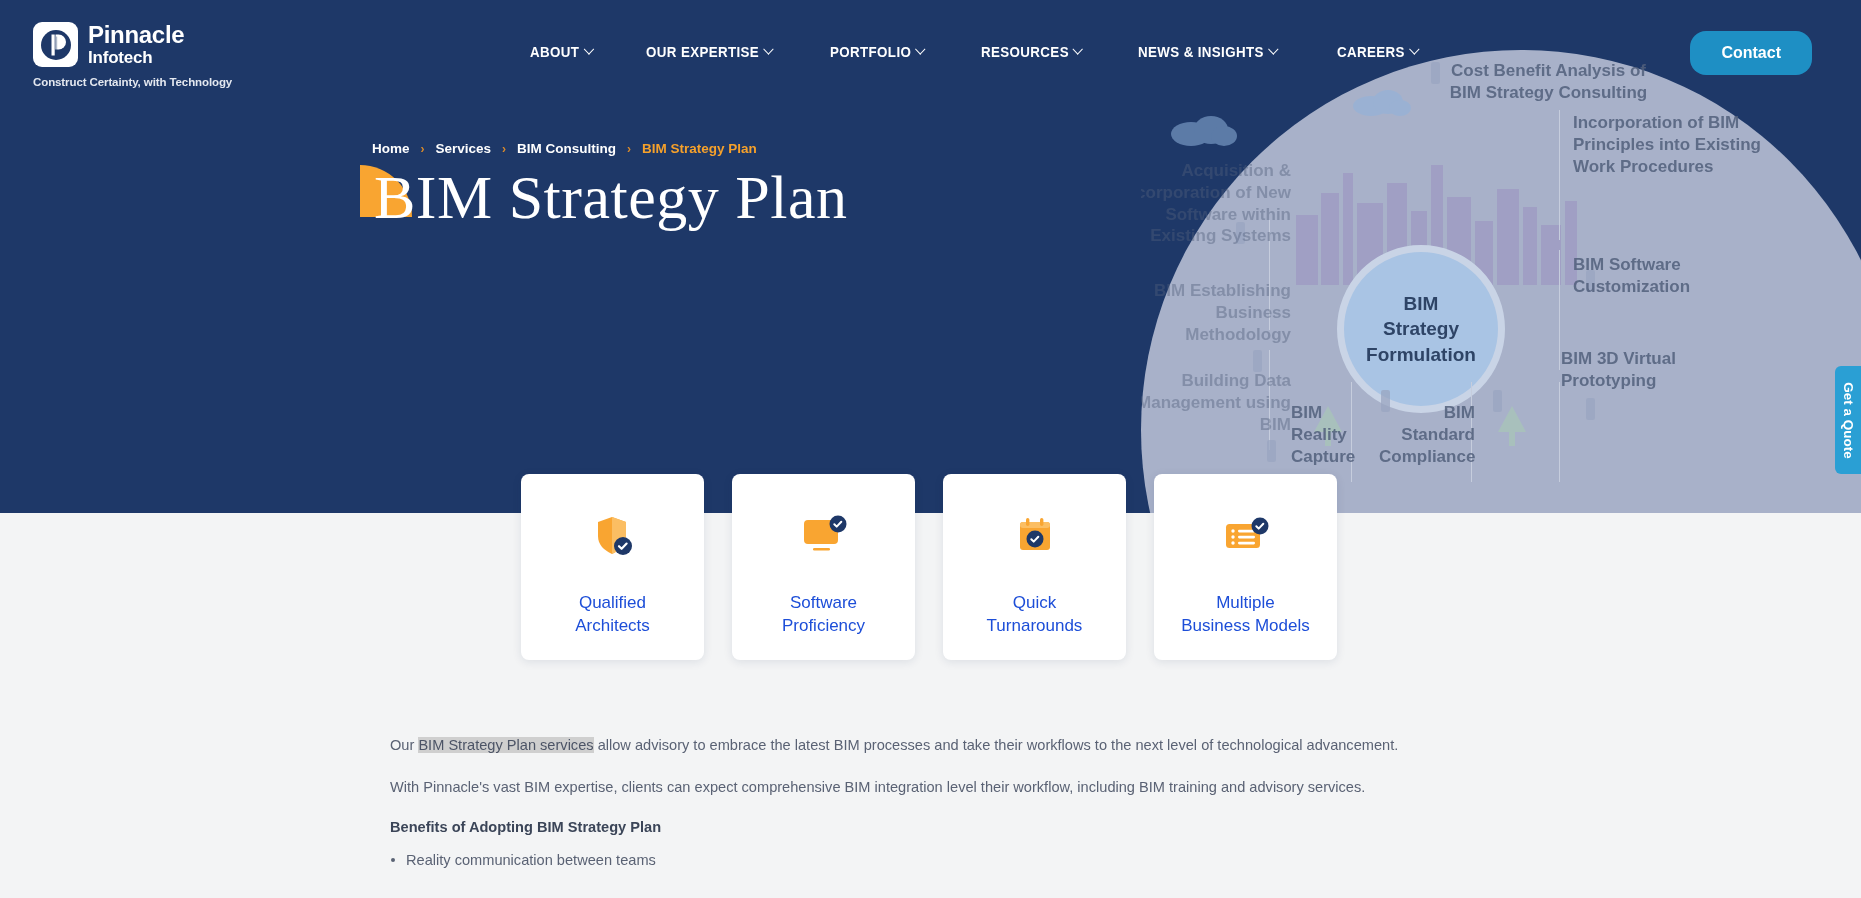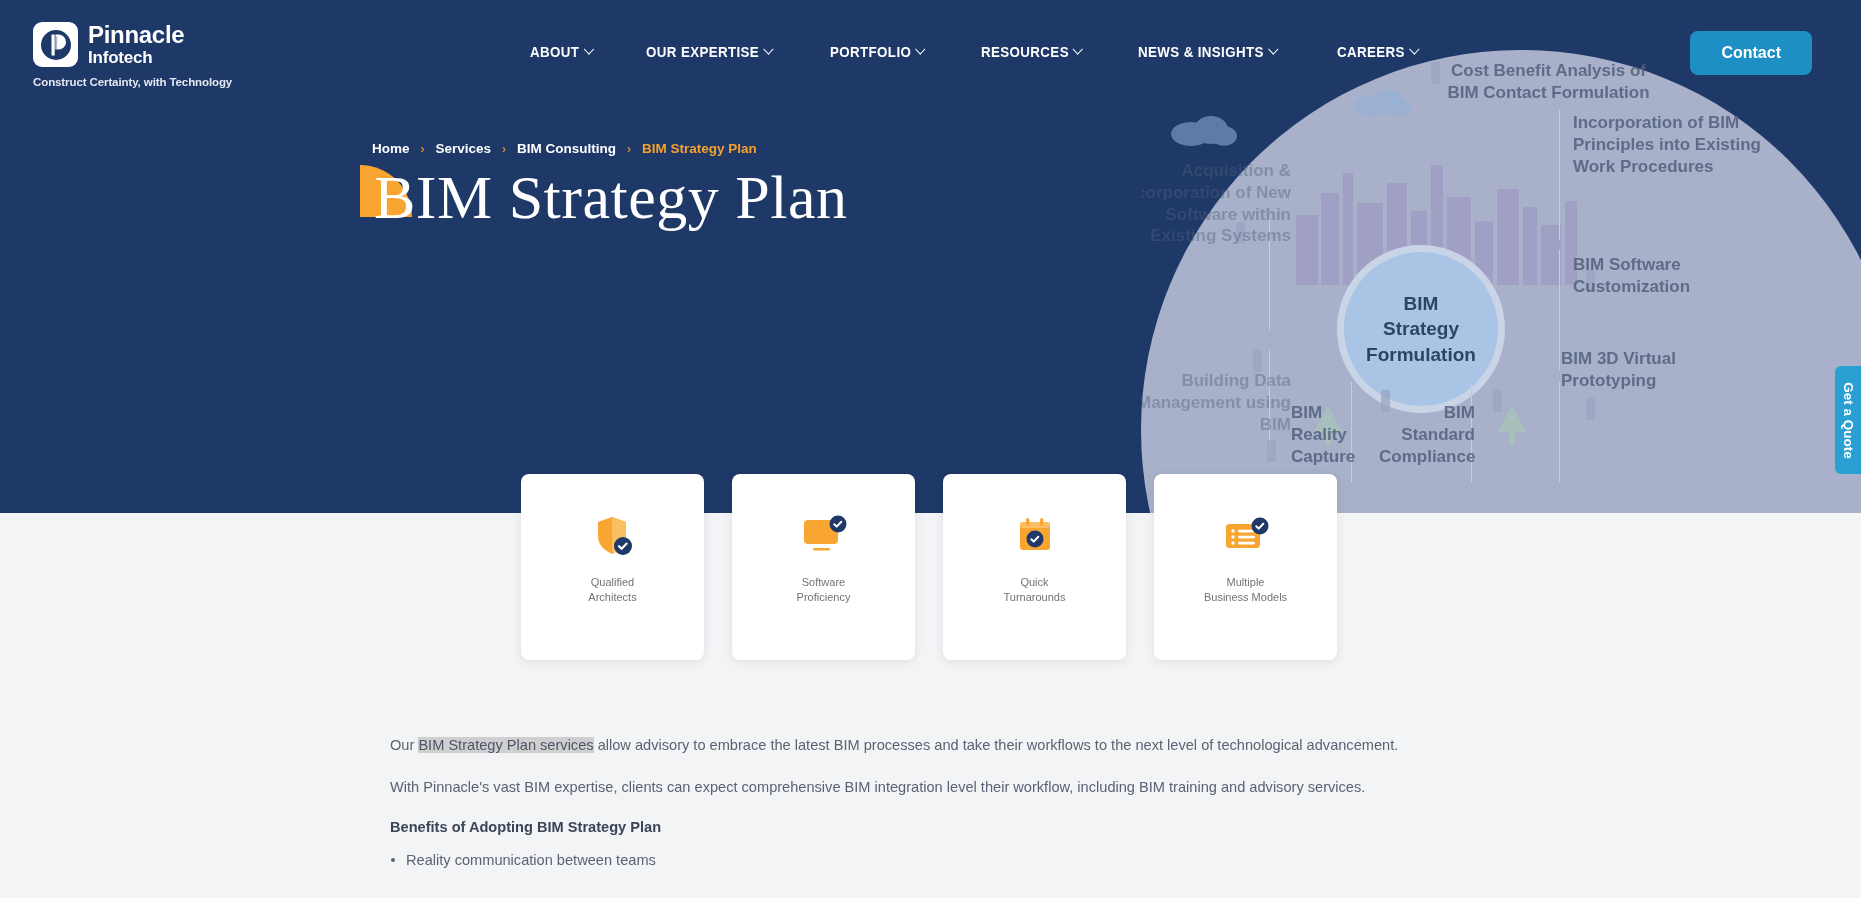--- a/index.html
+++ b/index.html
@@ -44,21 +44,21 @@
   .nav-item {
     display: flex; align-items: center; gap: 6px;
     color: #ffffff; font-size: 14.5px; font-weight: 700; letter-spacing: 0.4px;
     padding: 6px 24px; cursor: pointer; white-space: nowrap;
     transform: scaleX(0.92); transform-origin: left center;
   }
   .chev { display:inline-block; width:8px; height:8px; border-right:1.6px solid #ffffff; border-bottom:1.6px solid #ffffff; transform: rotate(45deg) translate(-2px,-2px); }
 
   .contact-btn {
     position: absolute; right: 49px; top: 31px;
-    background: #1e8fc4; color: #ffffff; border: none; border-radius: 8px;
+    background: #1e8fc4; color: #ffffff; border: none; border-radius: 16px;
     font-size: 16px; font-weight: bold; padding: 13px 31px; cursor: pointer;
     font-family: "Liberation Sans", sans-serif;
   }
 
   
   .breadcrumb {
     position: absolute; left: 372px; top: 141px; display: flex; align-items: center; gap: 11px;
     font-size: 13.5px; font-weight: 700; z-index: 20;
   }
   .bc-link { color: #ffffff; cursor: pointer; }
@@ -115,21 +115,21 @@
 
   
   .cards { position: absolute; left: 521px; top: 474px; display: flex; gap: 28px; z-index: 30; }
   .card {
     width: 183px; height: 186px; background: #ffffff; border-radius: 8px;
     box-shadow: 0 2px 10px rgba(20,40,80,0.10);
     display: flex; flex-direction: column; align-items: center; padding-top: 36px;
   }
   .card-icon { height: 52px; display: flex; align-items: center; justify-content: center; }
   .card-label {
-    margin-top: 13px; text-align: center; color: #737373; font-size: 11px;
+    margin-top: 30px; text-align: center; color: #1d4ed8; font-size: 17px;
     line-height: 1.33; font-weight: 400;
   }
 
   
   .content { position: absolute; left: 390px; top: 735px; width: 1100px; z-index: 10; }
   .para { color: #5a6274; font-size: 14.6px; line-height: 1.5; margin-bottom: 20px; }
   .para .hl { background: #cfcfcf; color: #4c5466; }
   .benefits-h { color: #3b4558; font-size: 14.6px; font-weight: bold; margin-top: 13px; margin-bottom: 14px; }
   .benefits-list { list-style: none; }
   .benefits-list li { color: #5a6274; font-size: 14.6px; position: relative; padding-left: 16px; line-height: 1.6; }
@@ -207,25 +207,26 @@
 
         <div class="hg-chip" style="left:290px;top:12px"></div>
         <div class="hg-chip" style="left:95px;top:172px"></div>
         <div class="hg-chip" style="left:112px;top:300px"></div>
         <div class="hg-chip" style="left:126px;top:390px"></div>
         <div class="hg-chip" style="left:445px;top:220px"></div>
         <div class="hg-chip" style="left:445px;top:348px"></div>
         <div class="hg-chip" style="left:240px;top:340px"></div>
         <div class="hg-chip" style="left:352px;top:340px"></div>
 
-        <div class="hg-label" style="left:300px;top:10px;width:215px;text-align:center">Cost Benefit Analysis of BIM Contact Formulation</div>
+        <div class="hg-label" style="left:300px;top:10px;width:215px;text-align:center">Cost Benefit Analysis of BIM Strategy Consulting</div>
         <div class="hg-label" style="left:432px;top:62px;width:220px">Incorporation of BIM Principles into Existing Work Procedures</div>
         <div class="hg-label" style="left:432px;top:204px;width:160px">BIM Software Customization</div>
         <div class="hg-label" style="left:420px;top:298px;width:160px">BIM 3D Virtual Prototyping</div>
         <div class="hg-label dim" style="left:-30px;top:110px;width:180px;text-align:right">Acquisition &amp; Incorporation of New Software within Existing Systems</div>
+        <div class="hg-label dim" style="left:-10px;top:230px;width:160px;text-align:right">BIM Establishing Business Methodology</div>
         <div class="hg-label dim" style="left:-10px;top:320px;width:160px;text-align:right">Building Data Management using BIM</div>
         <div class="hg-label" style="left:150px;top:352px;width:90px">BIM Reality Capture</div>
         <div class="hg-label" style="left:238px;top:352px;width:96px;text-align:right">BIM Standard Compliance</div>
       </div>
     </div>
 
     <div class="breadcrumb">
       <span class="bc-link">Home</span>
       <span class="bc-sep">›</span>
       <span class="bc-link">Services</span>

